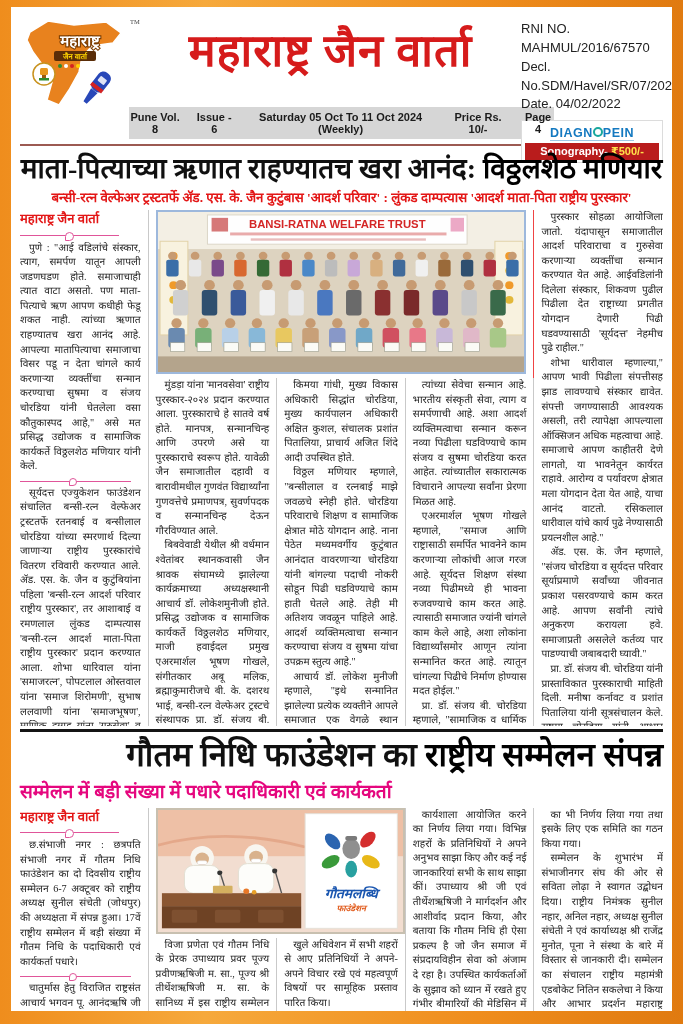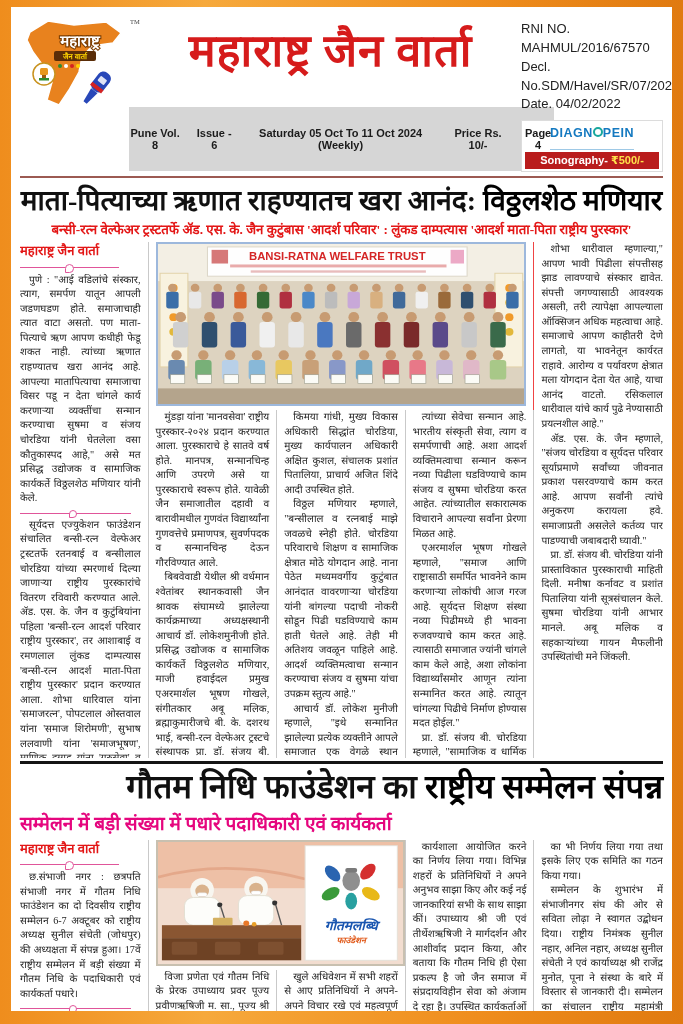--- a/index.html
+++ b/index.html
@@ -10,25 +10,25 @@
     font-family:"Liberation Serif","DejaVu Serif",serif;}
   
   .header{display:flex;align-items:flex-start;height:92px;margin-top:3px;}
   .logo-wrap{width:120px;flex:0 0 auto;position:relative;}
   .title-wrap{flex:1;text-align:center;padding-top:10px;}
   .masthead-title{color:#d61b1b;font-size:45px;font-weight:bold;letter-spacing:1px;line-height:1.3;
     font-family:"Liberation Serif","DejaVu Serif",serif;}
   .right-block{width:142px;flex:0 0 auto;padding-top:8px;font-family:"Liberation Sans","DejaVu Sans",sans-serif;}
   .rni{font-size:13px;color:#222;line-height:1.45;}
   .ad-box{margin-top:6px;border:1px solid #dcdcdc;padding:2px 3px;text-align:center;background:#fff;}
-  .ad-brand{color:#1479c0;font-weight:bold;font-size:12.5px;letter-spacing:.5px;border-bottom:1px solid #9ec9e6;display:inline-block;padding-bottom:9px;}
+  .ad-brand{color:#1479c0;font-weight:bold;font-size:12.5px;letter-spacing:.5px;border-bottom:1px solid #9ec9e6;display:inline-block;padding-bottom:0;}
   .ad-o{display:inline-block;width:10px;height:10px;border:2.5px solid #18a79d;border-radius:50%;box-sizing:border-box;vertical-align:0px;}
   .ad-offer{margin-top:2px;background:#b91c1c;color:#fff;font-weight:bold;font-size:11px;padding:2px 3px;}
   .ad-offer b{color:#ffe24a;}
-  .info-bar{background:#d6d6d6;width:66%;margin:3px auto 0;text-align:center;padding:20px 0;
+  .info-bar{background:#d6d6d6;width:66%;margin:3px auto 0;text-align:center;padding:4px 0;
     font:bold 11px "Liberation Sans","DejaVu Sans",sans-serif;color:#1b1b1b;display:flex;gap:14px;}
   .header-rule{border-top:2px solid #9c5a52;margin-top:5px;}
   
   .a1-head{text-align:center;font-weight:bold;font-size:28px;line-height:1.25;margin-top:5px;}
   .hl-black{color:#101010;} .hl-blue{color:#000000;}
   .a1-sub{color:#e31616;text-align:center;font-weight:bold;font-size:13.3px;margin:2px 0 4px;}
   .a2-head{text-align:right;font-weight:bold;font-size:33px;line-height:1.2;margin-top:4px;}
   .a2-sub{color:#e5067e;text-align:left;font-weight:bold;font-size:19px;margin:2px 0 4px;}
   
   .a1-body{display:grid;grid-template-columns:repeat(5,1fr);grid-template-rows:168px 1fr;height:516px;overflow:hidden;}
@@ -238,20 +238,21 @@
     </div>
     <div class="col" style="grid-area:2/4/3/5">
       <div>
             <p>त्यांच्या सेवेचा सन्मान आहे. भारतीय संस्कृती सेवा, त्याग व समर्पणाची आहे. अशा आदर्श व्यक्तिमत्वाचा सन्मान करून नव्या पिढीला घडविण्याचे काम संजय व सुषमा चोरडिया करत आहेत. त्यांच्यातील सकारात्मक विचाराने आपल्या सर्वांना प्रेरणा मिळत आहे.</p>
             <p>एअरमार्शल भूषण गोखले म्हणाले, "समाज आणि राष्ट्रासाठी समर्पित भावनेने काम करणाऱ्या लोकांची आज गरज आहे. सूर्यदत्त शिक्षण संस्था नव्या पिढीमध्ये ही भावना रुजवण्याचे काम करत आहे. त्यासाठी समाजात ज्यांनी चांगले काम केले आहे, अशा लोकांना विद्यार्थ्यांसमोर आणून त्यांना सन्मानित करत आहे. त्यातून चांगल्या पिढीचे निर्माण होण्यास मदत होईल."</p>
             <p>प्रा. डॉ. संजय बी. चोरडिया म्हणाले, "सामाजिक व धार्मिक कार्यातून ज्यांनी आम्हाला घडवले त्या माता-पित्याच्या स्मरणार्थ हा</p>
           </div>
     </div>
     <div class="col last" style="grid-area:1/5/3/6">
       <div>
+            <p>पुरस्कार सोहळा आयोजिला जातो. यंदापासून समाजातील आदर्श परिवाराचा व गुरुसेवा करणाऱ्या व्यक्तींचा सन्मान करण्यात येत आहे. आईवडिलांनी दिलेला संस्कार, शिकवण पुढील पिढीला देत राष्ट्राच्या प्रगतीत योगदान देणारी पिढी घडवण्यासाठी 'सूर्यदत्त' नेहमीच पुढे राहील."</p>
             <p>शोभा धारीवाल म्हणाल्या," आपण भावी पिढीला संपत्तीसह झाड लावण्याचे संस्कार द्यावेत. संपत्ती जगण्यासाठी आवश्यक असली, तरी त्यापेक्षा आपल्याला ऑक्सिजन अधिक महत्वाचा आहे. समाजाचे आपण काहीतरी देणे लागतो, या भावनेतून कार्यरत राहावे. आरोग्य व पर्यावरण क्षेत्रात मला योगदान देता येत आहे, याचा आनंद वाटतो. रसिकलाल धारीवाल यांचे कार्य पुढे नेण्यासाठी प्रयत्नशील आहे."</p>
             <p>ॲड. एस. के. जैन म्हणाले, "संजय चोरडिया व सूर्यदत्त परिवार सूर्याप्रमाणे सर्वांच्या जीवनात प्रकाश पसरवण्याचे काम करत आहे. आपण सर्वांनी त्यांचे अनुकरण करायला हवे. समाजाप्रती असलेले कर्तव्य पार पाडण्याची जबाबदारी घ्यावी."</p>
             <p>प्रा. डॉ. संजय बी. चोरडिया यांनी प्रास्ताविकात पुरस्काराची माहिती दिली. मनीषा कर्नावट व प्रशांत पितालिया यांनी सूत्रसंचालन केले. सुषमा चोरडिया यांनी आभार मानले. अबू मलिक व सहकाऱ्यांच्या गायन मैफलीनी उपस्थितांची मने जिंकली.</p>
           </div>
     </div>
   </div>
 
   <div class="art-rule"></div>
 
   <div class="a2-head">

